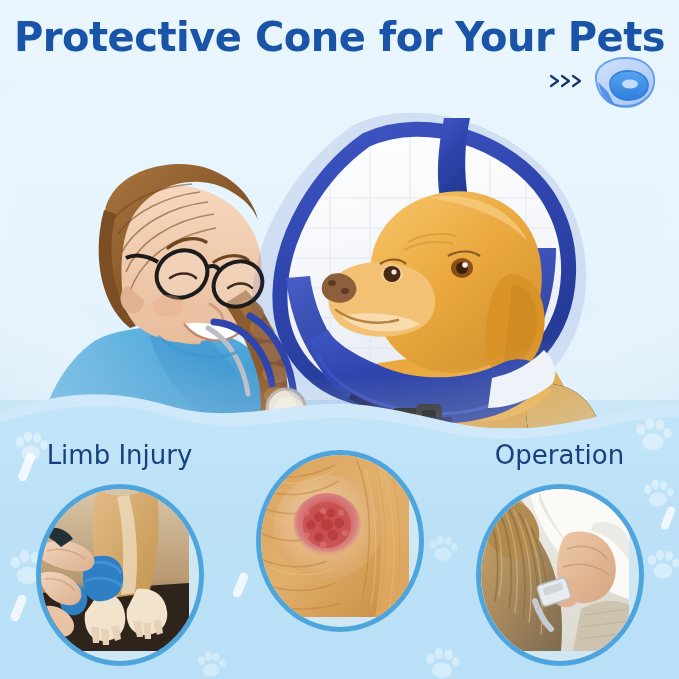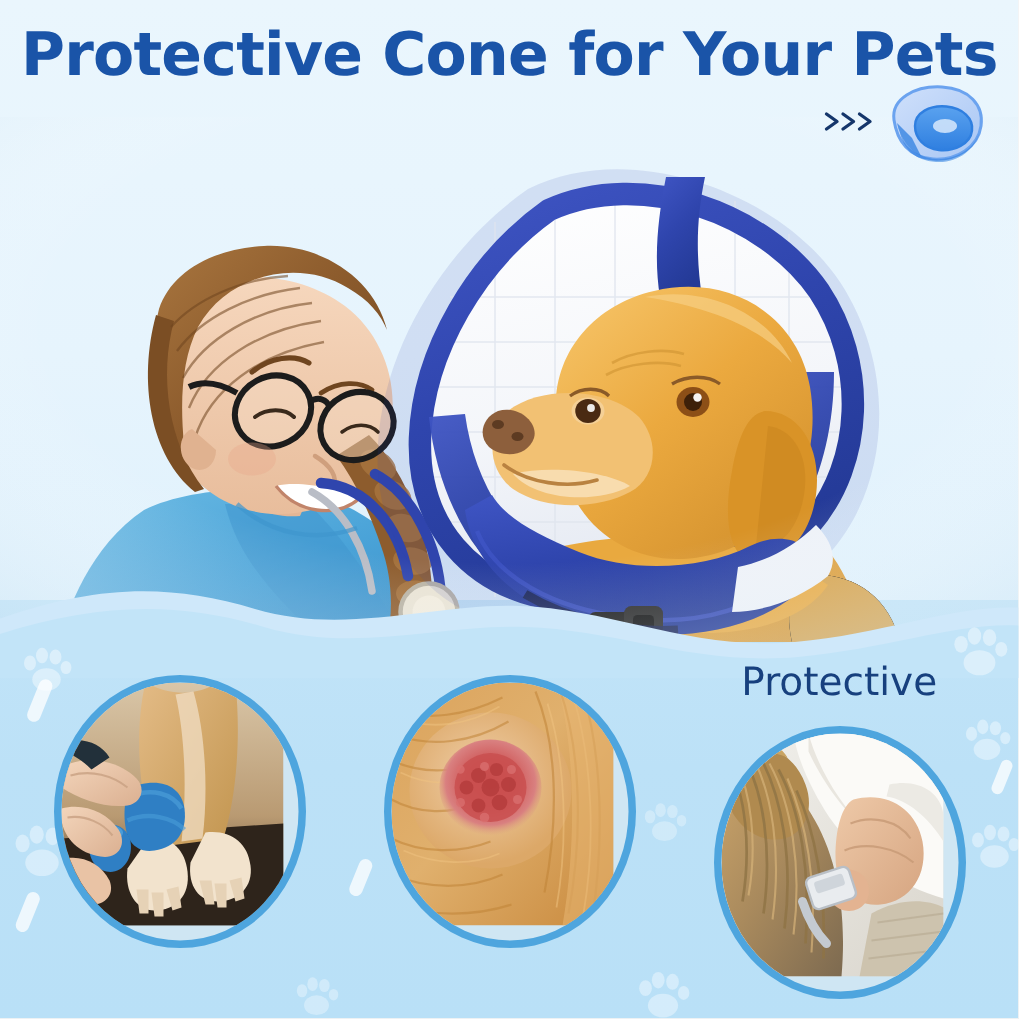--- a/index.html
+++ b/index.html
@@ -6,21 +6,21 @@
     margin: 0;
     padding: 0;
     background: #ffffff;
   }
   #poster {
     position: relative;
     width: 679px;
     height: 679px;
     overflow: hidden;
     font-family: "Liberation Sans", sans-serif;
-    background: #e5e5e5;
+    background: #7dd3fc;
   }
 
   
   .bg-top {
     position: absolute;
     left: 0; top: 0; width: 679px; height: 430px;
     background: linear-gradient(180deg, #eaf6fd 0%, #e6f4fd 55%, #dff1fc 100%);
   }
   .bg-bottom {
     position: absolute;
@@ -475,20 +475,21 @@
 
   <div class="dash" style="left:22px; top:452px; width:9px; height:30px;"></div>
   <div class="dash" style="left:14px; top:594px; width:9px; height:28px;"></div>
   <div class="dash" style="left:236px; top:572px; width:9px; height:26px;"></div>
   <div class="dash" style="left:608px; top:600px; width:9px; height:26px;"></div>
   <div class="dash" style="left:664px; top:506px; width:8px; height:24px;"></div>
 
   <div class="features">
 
     <div class="feature f0">
+      <div class="feature-label">Limb Injury</div>
       <div class="feature-circle">
         <svg width="148" height="162" viewBox="0 0 148 162">
           <defs>
             <linearGradient id="li-bg" x1="0" y1="0" x2="0" y2="1">
               <stop offset="0%" stop-color="#d9c6a8"></stop>
               <stop offset="55%" stop-color="#b99a72"></stop>
               <stop offset="100%" stop-color="#3a2c20"></stop>
             </linearGradient>
             <linearGradient id="li-fur" x1="0" y1="0" x2="1" y2="1">
               <stop offset="0%" stop-color="#e3bb86"></stop>
@@ -605,21 +606,21 @@
             <circle cx="84" cy="78" r="3"></circle>
               <circle cx="62" cy="90" r="3.2"></circle>
             <circle cx="46" cy="80" r="3"></circle>
               <circle cx="46" cy="58" r="2.8"></circle>
           </g>
         </svg>
       </div>
     </div>
 
     <div class="feature f2">
-      <div class="feature-label">Protective</div>
+      <div class="feature-label">Operation</div>
       <div class="feature-circle">
         <svg width="148" height="162" viewBox="0 0 148 162">
           <defs>
             <linearGradient id="op-bg" x1="0" y1="0" x2="1" y2="1">
               <stop offset="0%" stop-color="#f2f1ed"></stop>
               <stop offset="100%" stop-color="#d9d5cc"></stop>
             </linearGradient>
             <linearGradient id="op-fur" x1="0" y1="0" x2="1" y2="1">
               <stop offset="0%" stop-color="#c8a269"></stop>
               <stop offset="45%" stop-color="#a98a5d"></stop>

